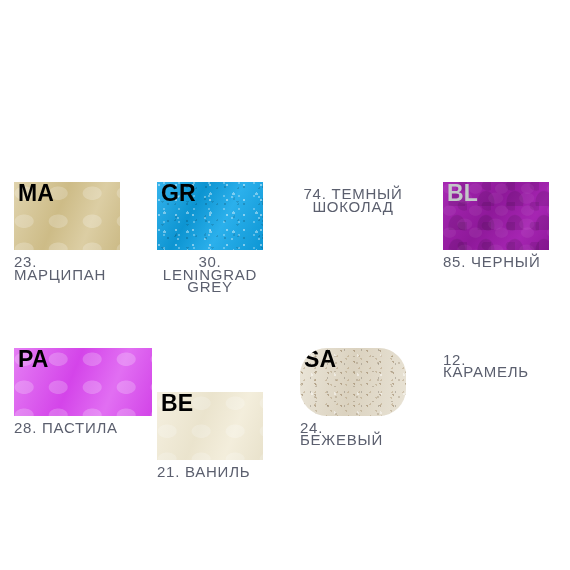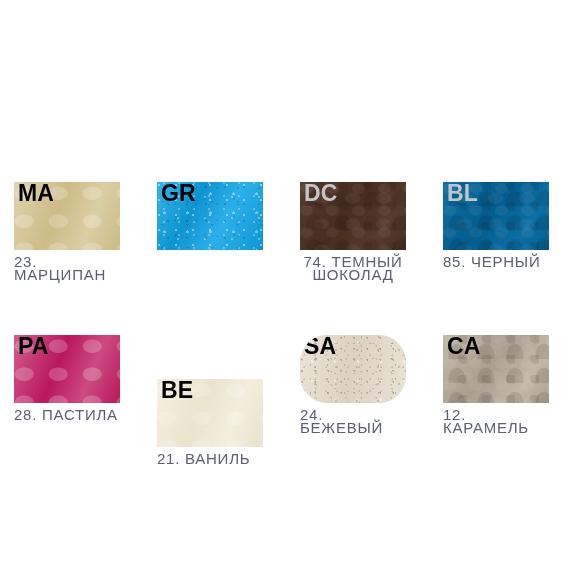--- a/index.html
+++ b/index.html
@@ -129,57 +129,50 @@
           <div class="chip-texture tex-soft"></div>
           <div class="chip-code">MA</div>
         </div>
         <div class="chip-caption">23. МАРЦИПАН</div>
       </div>
       <div class="swatch-cell">
         <div class="swatch-chip" style="background-color: #0ea5e9;">
           <div class="chip-texture tex-granite"></div>
           <div class="chip-code">GR</div>
         </div>
+        <div class="chip-caption">30. LENINGRAD GREY</div>
       </div>
       <div class="swatch-cell light-code">
-        <div class="swatch-chip" style="background-color: rgb(80, 51, 35);">
-          <div class="chip-texture tex-leather"></div>
-          <div class="chip-code">DC</div>
-        </div>
         <div class="chip-caption">74. ТЕМНЫЙ ШОКОЛАД</div>
       </div>
       <div class="swatch-cell light-code caption-left">
-        <div class="swatch-chip" style="background-color: #0369a1;">
+        <div class="swatch-chip" style="background-color: #a21caf;">
           <div class="chip-texture tex-leather"></div>
           <div class="chip-code">BL</div>
         </div>
         <div class="chip-caption">85. ЧЕРНЫЙ</div>
       </div>
       <div class="swatch-cell caption-left">
-        <div class="swatch-chip" style="background-color: #be185d;">
+        <div class="swatch-chip" style="background-color: #d946ef; padding-left: 32px;">
           <div class="chip-texture tex-soft"></div>
           <div class="chip-code">PA</div>
         </div>
         <div class="chip-caption">28. ПАСТИЛА</div>
       </div>
       <div class="swatch-cell caption-left">
         <div class="swatch-chip" style="background-color: rgb(240, 233, 210); margin-top: 44px;">
           <div class="chip-texture tex-soft"></div>
           <div class="chip-code">BE</div>
         </div>
         <div class="chip-caption">21. ВАНИЛЬ</div>
       </div>
       <div class="swatch-cell caption-left">
         <div class="swatch-chip" style="background-color: rgb(227, 220, 203); border-radius: 27px;">
           <div class="chip-texture tex-speckle"></div>
           <div class="chip-code">SA</div>
         </div>
         <div class="chip-caption">24. БЕЖЕВЫЙ</div>
       </div>
       <div class="swatch-cell caption-left">
-        <div class="swatch-chip" style="background-color: rgb(192, 181, 163);">
-          <div class="chip-texture tex-leather"></div>
-          <div class="chip-code">CA</div>
-        </div>
         <div class="chip-caption">12. КАРАМЕЛЬ</div>
       </div>
     </div>
 </div>
 
 </body></html>

